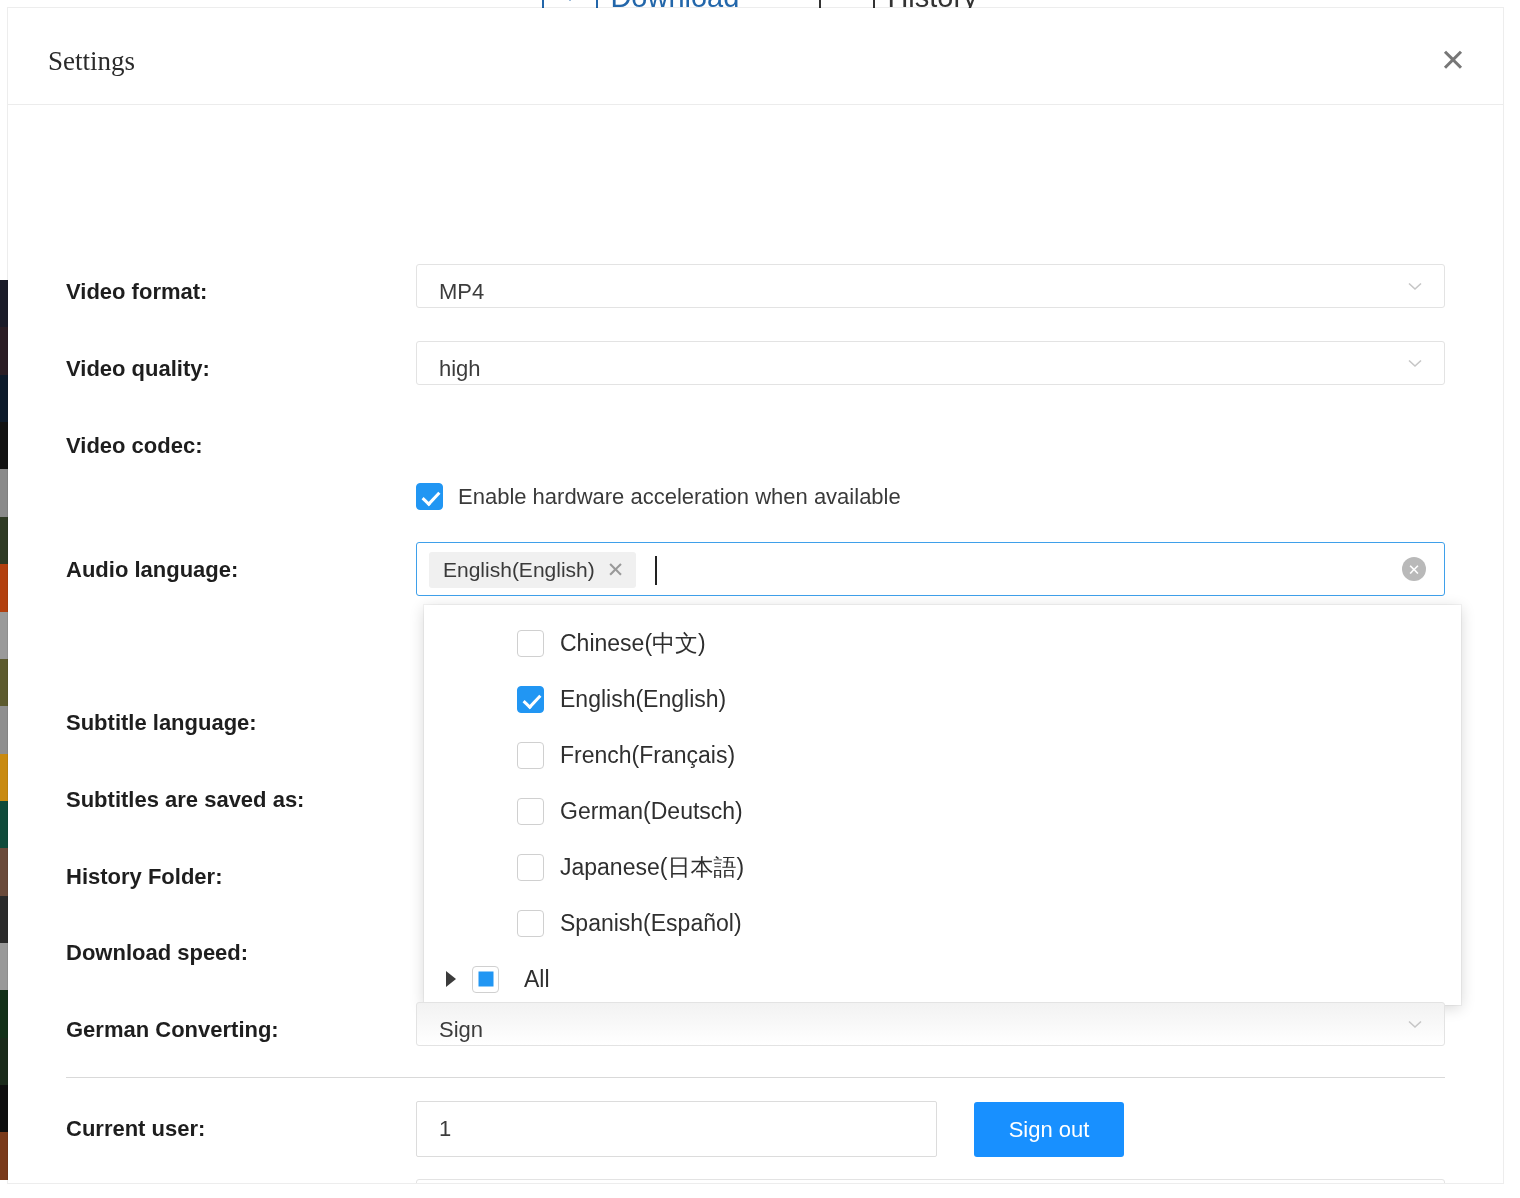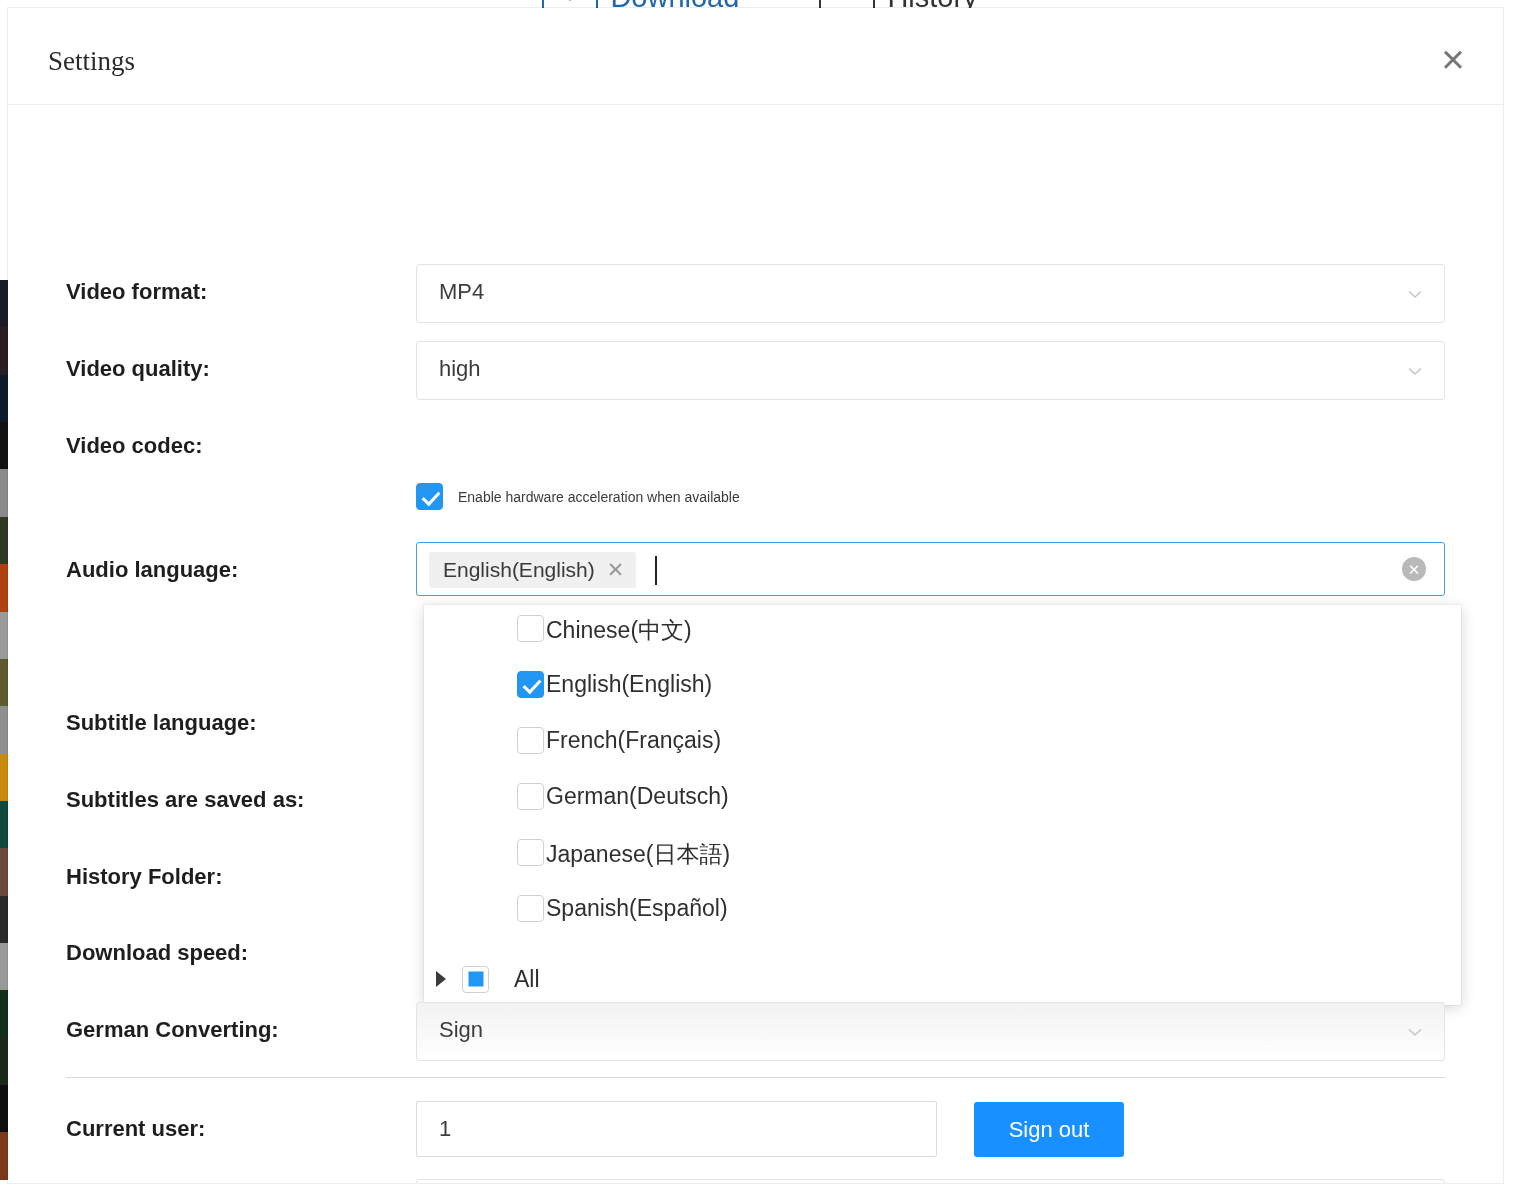--- a/index.html
+++ b/index.html
@@ -79,21 +79,21 @@
     padding-left: 28px;
   }
   .row-label {
     position: absolute; left: 58px; top: 0;
     font-size: 22px; font-weight: bold; color: #1e1e1e;
     line-height: 56px;
     white-space: nowrap;
   }
   .field {
     position: absolute;
-    left: 408px; width: 1029px; height: 59px;
+    left: 408px; width: 1029px; height: 44px;
     border: 1px solid #e3e3e3; border-radius: 3px;
     background: #fff;
   }
   .field .value {
     position: absolute; left: 22px; top: 0; line-height: 54px;
     font-size: 22px; color: #3c3c3c;
   }
   .chevron {
     position: absolute; right: 20px; top: 50%;
     transform: translateY(-50%);
@@ -116,21 +116,21 @@
     content: ""; position: absolute; left: 9px; top: 4px;
     width: 7px; height: 14px;
     border: solid #fff; border-width: 0 3px 3px 0;
     transform: rotate(43deg);
   }
   .cb.indeterminate::after {
     content: ""; position: absolute; left: 50%; top: 50%;
     transform: translate(-50%,-50%);
     width: 15px; height: 15px; background: #2196f3;
   }
-  #hw-accel-label { font-size: 14px; color: #3a3a3a; }
+  #hw-accel-label { font-size: 22px; color: #3a3a3a; }
 
   
   #audio-select {
     position: absolute; left: 408px; top: 437px;
     width: 1029px; height: 54px;
     border: 1px solid #3fa0ea; border-radius: 3px;
     background: #fff;
   }
   #audio-tag {
     position: absolute; left: 12px; top: 9px;
@@ -154,27 +154,27 @@
 
   
   #dropdown {
     position: absolute; left: 416px; top: 500px;
     width: 1037px; height: 400px;
     background: #fff;
     box-shadow: 0 3px 14px rgba(0,0,0,0.16), 0 0 0 1px rgba(0,0,0,0.04);
     padding-top: 10px;
   }
   .dd-item {
-    height: 56px; display: flex; gap: 2px;
+    height: 56px; display: flex; align-items: center; gap: 16px;
     padding-left: 93px; cursor: pointer;
   }
   .dd-item .dd-label { font-size: 23px; color: #2f2f2f; }
   .dd-all {
     height: 56px; display: flex; align-items: center; gap: 16px;
-    padding-left: 12px; cursor: pointer;
+    padding-left: 22px; cursor: pointer;
   }
   .dd-arrow {
     width: 0; height: 0; flex: none;
     border-top: 8px solid transparent; border-bottom: 8px solid transparent;
     border-left: 10px solid #3b3b3b;
   }
   .dd-all .dd-label { font-size: 23px; color: #2f2f2f; margin-left: 9px; }
 
   
   #divider {

